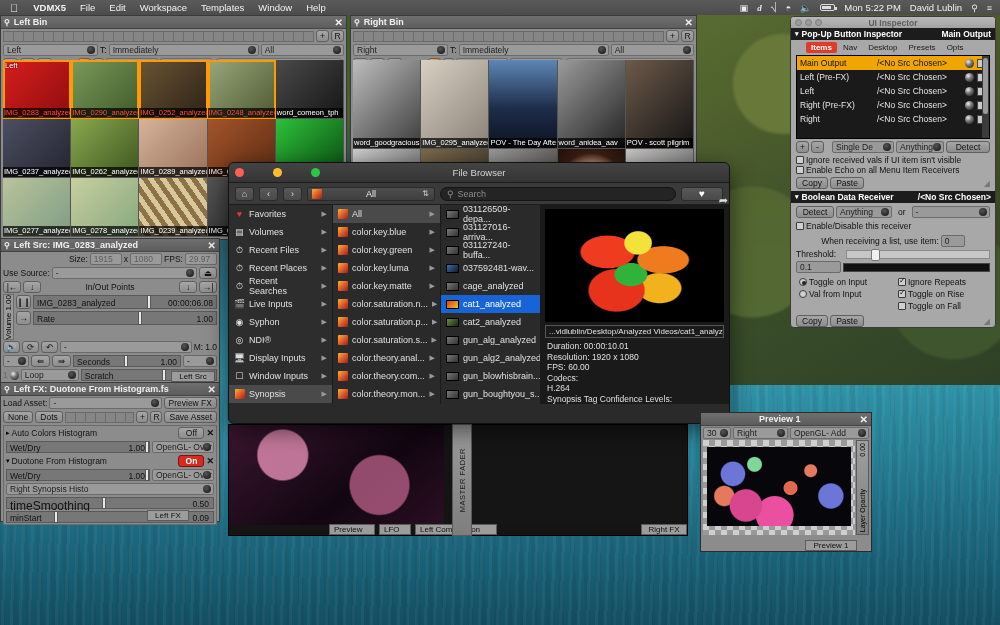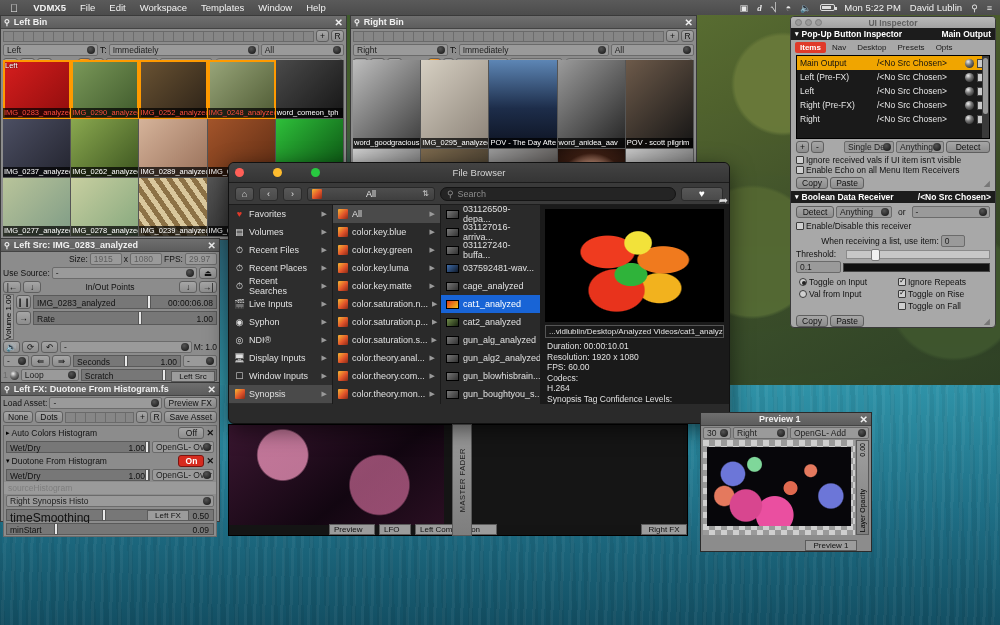--- a/index.html
+++ b/index.html
@@ -198,21 +198,21 @@
   }
 
   
   #uiinspector { position:absolute; left:790px; top:16px; width:206px; height:312px; z-index:90;
     background:#a8a8a8; border:1px solid #3a3a3a; border-radius:4px; overflow:hidden;}
   .uibar { height:11px; background:linear-gradient(180deg,#b9b9b9,#a2a2a2); display:flex; align-items:center; padding:0 4px; position:relative;}
   .uibar .tls { display:flex; gap:3px; }
   .uibar .tl2 { width:7px;height:7px;border-radius:50%; background:#9b9b9b; border:1px solid #7d7d7d;}
   .uibar .t { position:absolute; left:0; right:0; text-align:center; font-size:8.5px; color:#5f5f5f; font-weight:bold;}
   .secthead { display:flex; align-items:center; gap:3px; background:#1c1c1c; color:#fff; font-size:8.5px; font-weight:bold; padding:1px 4px;}
-  .tabs { display:flex; gap:1px; padding:2px 4px; background:#a8a8a8; }
+  .tabs { display:flex; gap:1px; padding:2px 15px; background:#a8a8a8; }
   .tab { font-size:8px; padding:1px 5px; border-radius:2px; background:#a8a8a8; color:#1a1a1a;}
   .tab.act { background:#e03a2a; color:#fff; font-weight:bold;}
   .itemlist { margin:0 5px; background:#1a1a1a; border:1px solid #000; height:84px; position:relative; overflow:hidden;}
   .irow { display:flex; align-items:center; height:14px; font-size:8.5px; color:#e6e6e6; padding:0 3px; gap:3px;}
   .irow.sel { background:#f0a500; color:#111; }
   .irow .nm { width:74px; }
   .irow .src { flex:1; }
   .orb { width:9px;height:9px;border-radius:50%;background:radial-gradient(circle at 35% 30%,#eee,#777 40%,#111); display:inline-block;}
   .smallcb { width:9px;height:9px;background:#c9c9c9;border:1px solid #444;}
 
@@ -528,21 +528,20 @@
       <span style="font-weight:bold;color:#111">✕</span>
     </div>
     <div class="fxrow">
       <div class="slider" style="flex:1">
           <i style="left:97%"></i>
         <span style="position:absolute;left:3px;top:1px;font-size:8.5px;color:#111">Wet/Dry</span>
         <span style="position:absolute;right:4px;top:1px;font-size:8.5px;color:#111">1.00</span>
       </div>
       <div class="fld pop" style="width:62px">OpenGL- Over</div>
     </div>
-    <div style="padding:1px 4px;font-size:8.5px;color:#7d7d7d">sourceHistogram</div>
     <div class="fxrow">
       <div class="fld pop" style="flex:1">Right Synopsis Histo</div>
     </div>
     <div class="fxrow">
       <div class="slider" style="flex:1">
           <i style="left:46%"></i>
         <span style="position:absolute;left:3px;top:1px;font-size:12px;color:#111">timeSmoothing</span>
         <span style="position:absolute;right:4px;top:1px;font-size:8.5px;color:#111">0.50</span>
       </div>
     </div>
@@ -876,21 +875,21 @@
         <span class="smallcb"></span>
       </div>
     <div style="position:absolute;right:0;top:0;bottom:0;width:7px;background:#3a3a3a;">
         <div style="position:absolute;left:1px;right:1px;top:2px;height:56px;background:#9a9a9a;border-radius:3px;"></div>
       </div>
   </div>
   <div class="row" style="padding:2px 5px">
     <div class="btn" style="width:13px">+</div>
     <div class="btn" style="width:13px">-</div>
     <div style="flex:1"></div>
-    <div class="fld pop" style="width:50px">Single De</div>
+    <div class="fld pop" style="width:62px">Single De</div>
     <div class="fld pop" style="width:48px">Anything</div>
     <div class="btn" style="width:44px">Detect</div>
   </div>
   <div class="row" style="padding:0 5px">
     <span class="cbx"></span>
     <span class="uitext">Ignore received vals if UI item isn't visible</span>
   </div>
   <div class="row" style="padding:0 5px">
     <span class="cbx"></span>
     <span class="uitext">Enable Echo on all Menu Item Receivers</span>

